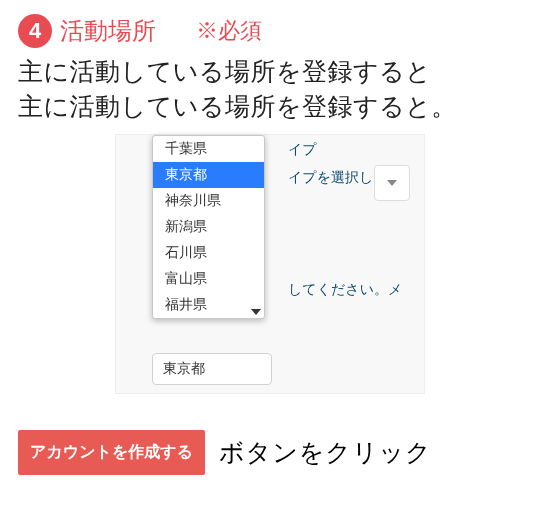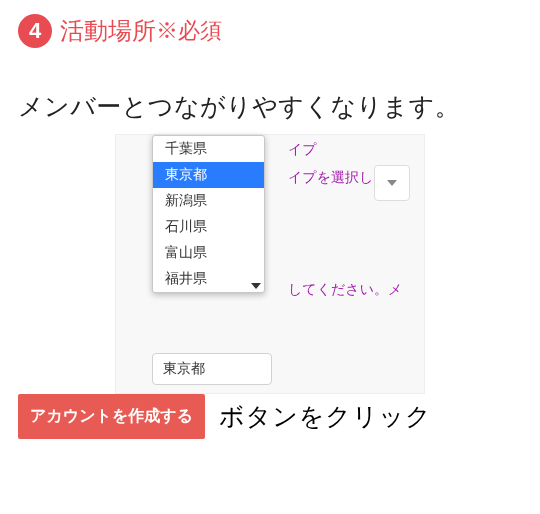--- a/index.html
+++ b/index.html
@@ -5,92 +5,93 @@
   * { box-sizing: border-box; margin: 0; padding: 0; }
   html, body { width: 540px; height: 514px; font-family: "Hiragino Sans", "Meiryo", sans-serif; background: #fff; }
   .wrap { padding: 14px 18px 12px 18px; }
   .head { display: flex; align-items: center; gap: 8px; }
   .badge {
     width: 34px; height: 34px; border-radius: 50%; background: #e94b52;
     color: #fff; font-weight: 700; font-size: 22px; display: flex; align-items: center; justify-content: center;
     flex: 0 0 auto;
   }
   .title { font-size: 24px; color: #e94b52; display: flex; align-items: center; }
-  .title .req { font-size: 22px; }
+  .title .req { font-size: 22px; margin-left: 40px; }
   .desc { font-size: 25px; color: #222; margin-top: 6px; line-height: 1.4; letter-spacing: 0.5px; }
   .stage {
     width: 310px; height: 260px; margin: 10px auto 0 auto; position: relative;
     background: #f8f8f8; border: 1px solid #eee;
   }
   .popup {
     position: absolute; left: 36px; top: 0px; width: 113px; background: #fff;
     border: 1px solid #c8c8c8; border-radius: 3px; box-shadow: 0 2px 6px rgba(0,0,0,.25);
     font-size: 14px; color: #333;
   }
   .popup .item { padding: 4px 12px; white-space: nowrap; }
   .popup .item.sel { background: #2a7cff; color: #fff; }
   .popup-inner { position: relative; }
   .scroll-ind {
     position: absolute; right: 3px; bottom: 3px; width: 0; height: 0;
     border-left: 5px solid transparent; border-right: 5px solid transparent; border-top: 6px solid #333;
   }
   .behind-text {
-    position: absolute; left: 172px; color: #a21caf; font-size: 14px; white-space: nowrap;
+    position: absolute; left: 172px; color: #0c4a6e; font-size: 14px; white-space: nowrap;
   }
   .bt1 { top: 6px; }
   .bt2 { top: 34px; }
   .bt3 { top: 146px; font-family: Liberation Mono, monospace; }
   .combo {
     position: absolute; right: 14px; top: 30px; width: 36px; height: 36px;
     border: 1px solid #ddd; border-radius: 4px; background: #fff;
     display: flex; align-items: center; justify-content: center;
   }
   .combo .chev { width: 0; height: 0; border-left: 5px solid transparent; border-right: 5px solid transparent; border-top: 6px solid #888; }
   .field {
     position: absolute; left: 36px; top: 218px; width: 120px; height: 32px;
     border: 1px solid #d2d2d2; border-radius: 4px; background: #fff; padding: 0 10px; font-size: 14px; color: #333;
     display: flex; align-items: center;
   }
-  .footer { display: flex; align-items: center; gap: 14px; }
+  .footer { display: flex; align-items: center; gap: 14px; margin-top: 36px; }
   .cta {
     background: #e85a54; color: #fff; padding: 12px 12px; font-size: 16px; font-weight: 700; border-radius: 2px;
     display: inline-block;
   }
   .cta-text { font-size: 25px; color: #000000; letter-spacing: 1px; }
 </style>
 </head>
 <body>
 
 <div class="wrap">
   <div class="head">
     <div class="badge">4</div>
     <div class="title">
       <span>活動場所</span>
       <span class="req">※必須</span>
     </div>
   </div>
 
   <div class="desc">
-    <br>
-    <span>メンバーとつながりやすくなります。</span>
+    <span>主に活動している場所を登録すると</span><br>
+    <span>主に活動している場所を登録すると。</span>
   </div>
 
   <div class="stage">
     <div class="behind-text bt1">イプ</div>
     <div class="behind-text bt2">イプを選択してく</div>
     <div class="behind-text bt3">してください。メ</div>
 
     <div class="combo">
       <div class="chev"></div>
     </div>
 
     <div class="popup">
       <div class="popup-inner" id="popup-inner">
         <div class="item">千葉県</div>
           <div class="item sel">東京都</div>
+          <div class="item">神奈川県</div>
           <div class="item">新潟県</div>
           <div class="item">石川県</div>
           <div class="item">富山県</div>
           <div class="item">福井県</div>
           <div class="scroll-ind"></div>
       </div>
     </div>
 
     <div class="field">
       <span>東京都</span>

